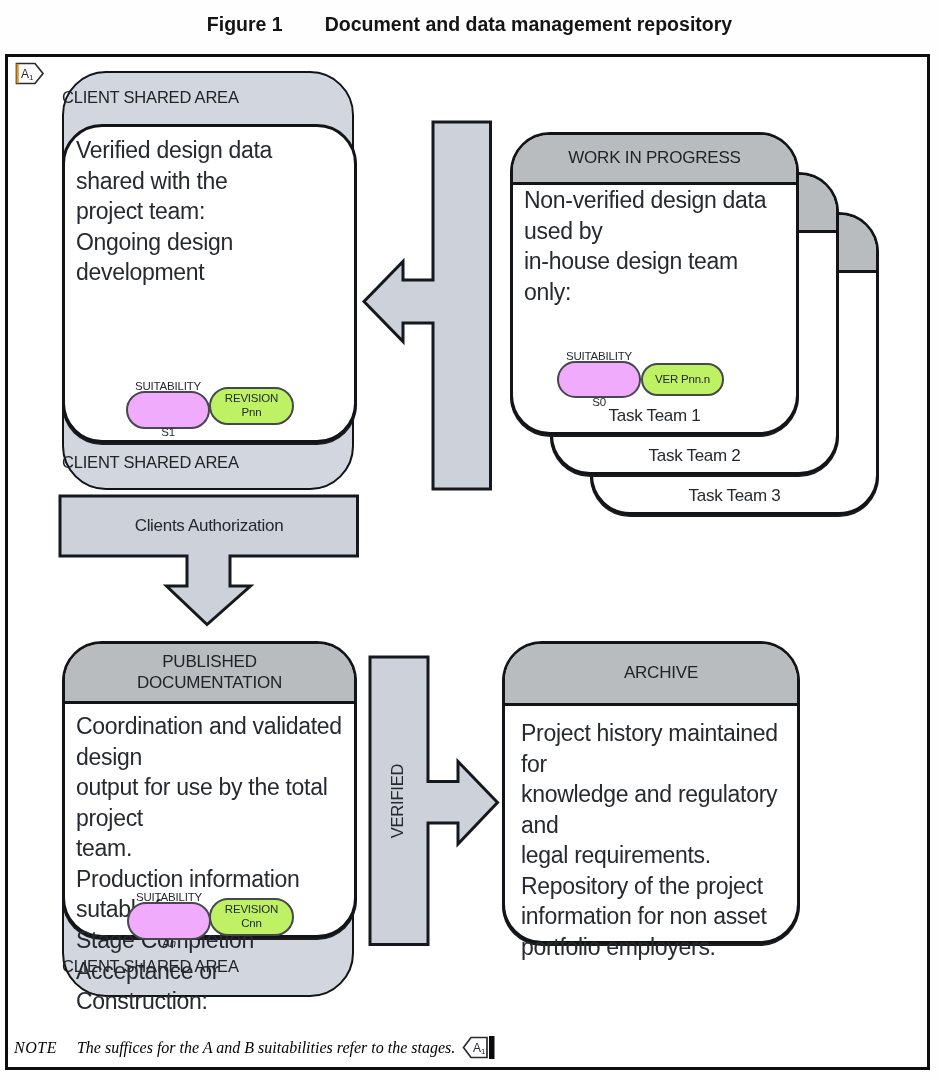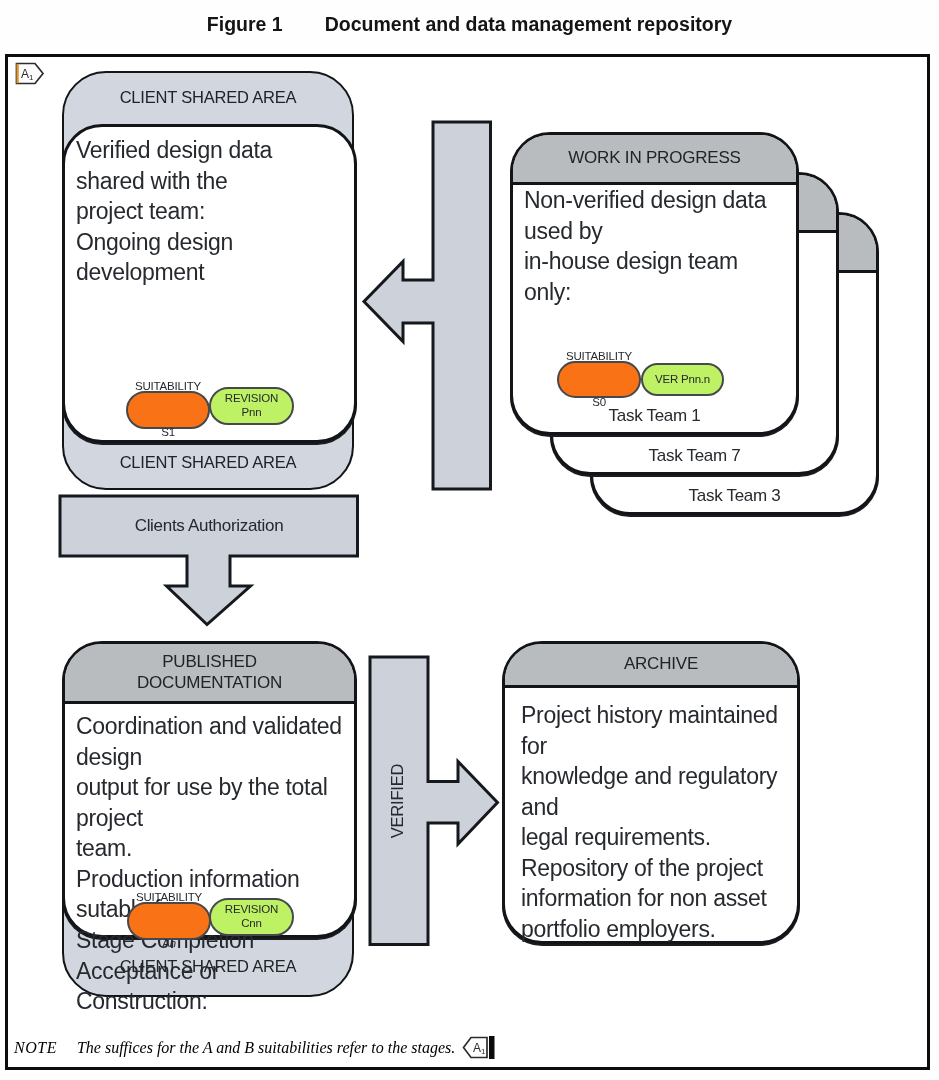--- a/index.html
+++ b/index.html
@@ -31,34 +31,34 @@
     background:#ffffff; border:3px solid #121418; border-radius:40px;
     box-shadow:0 2px 0 0 #1a1c20;
   }
   .card-header{
     background:#b9bcbe; border-bottom:3px solid #121418;
     border-radius:36px 36px 0 0;
     display:flex; flex-direction:column; align-items:center; justify-content:center;
     font-size:17px; letter-spacing:-0.2px; color:#202327; line-height:1.2;
   }
   .band-label{
-    position:absolute; text-align:center; font-size:16.5px;
+    position:absolute; font-size:16.5px;
     letter-spacing:-0.2px; color:#202327;
   }
   .body-text{
     font-size:23px; line-height:1.33; letter-spacing:-0.3px;
     white-space:pre-line; color:#26292e;
   }
   .pill{
     position:absolute; border:2px solid #45484c; border-radius:20px;
     display:flex; flex-direction:column; align-items:center; justify-content:center;
     font-size:11.5px; line-height:1.18; letter-spacing:-0.2px; color:#26292e;
     text-align:center;
   }
-  .pill-light{ background:#f97316;gap:32px; }
+  .pill-light{ background:#f0abfc;gap:32px; }
   .pill-dark{ background:#bef264; }
   .vtext{
     position:absolute; text-align:center; font-size:16.5px; letter-spacing:-0.2px;
     color:#26292e; transform:rotate(-90deg);
   }
   .task-label{
     position:absolute; bottom:6px; left:0; width:100%;
     text-align:center; font-size:17px; letter-spacing:-0.3px; color:#26292e;
   }
   
@@ -114,21 +114,21 @@
     <path d="M72,2 H129.5 V369 H72 V203 H42 V221.5 L3,181.5 L42,141.5 V160 H72 Z" fill="#ccd1da" stroke="#15181c" stroke-width="3" stroke-linejoin="miter"></path>
   </svg>
   <div class="vtext" style="left:312px; top:294px; width:301px; height:22px;">Check, Review, Approve</div>
 
   <div class="abs card" style="left:590px; top:212px; width:289px; height:303px; z-index:1;">
     <div class="card-header" style="height:58px;"></div>
     <div class="task-label">Task Team 3</div>
   </div>
   <div class="abs card" style="left:550px; top:172px; width:289px; height:303px; z-index:2;">
     <div class="card-header" style="height:58px;"></div>
-    <div class="task-label">Task Team 7</div>
+    <div class="task-label">Task Team 2</div>
   </div>
   <div class="abs card" style="left:510px; top:132px; width:289px; height:303px; z-index:3;">
     <div class="card-header" style="height:50px;text-align:right;">
       <span>WORK IN PROGRESS</span>
     </div>
     <div class="body-text" style="padding:0 10px 0 11px;">Non-verified design data used by
 in-house design team only:</div>
     <div class="task-label">Task Team 1</div>
   </div>
 
@@ -169,21 +169,21 @@
     <span>SUITABILITY</span>
     <span><span>A</span><span class="italic-n">n</span></span>
   </div>
 
   <svg class="abs" style="left:368px; top:655px;" width="132" height="292" viewBox="0 0 132 292">
     <path d="M2,2 H60 V126.5 H90 V106.5 L129.5,147.5 L90,189 V168 H60 V289.5 H2 Z" fill="#ccd1da" stroke="#15181c" stroke-width="3" stroke-linejoin="miter"></path>
   </svg>
   <div class="vtext" style="left:299px; top:790px; width:200px; height:22px;">VERIFIED</div>
 
   <div class="abs card" style="left:502px; top:641px; width:298px; height:303px;">
-    <div class="card-header" style="height:44px;padding-left:20px;">
+    <div class="card-header" style="height:62px;padding-left:20px;">
       <span>ARCHIVE</span>
     </div>
     <div class="body-text" style="padding:12px 10px 0 16px;">Project history maintained for
 knowledge and regulatory and
 legal requirements.
 Repository of the project
 information for non asset
 portfolio employers.</div>
   </div>
 

